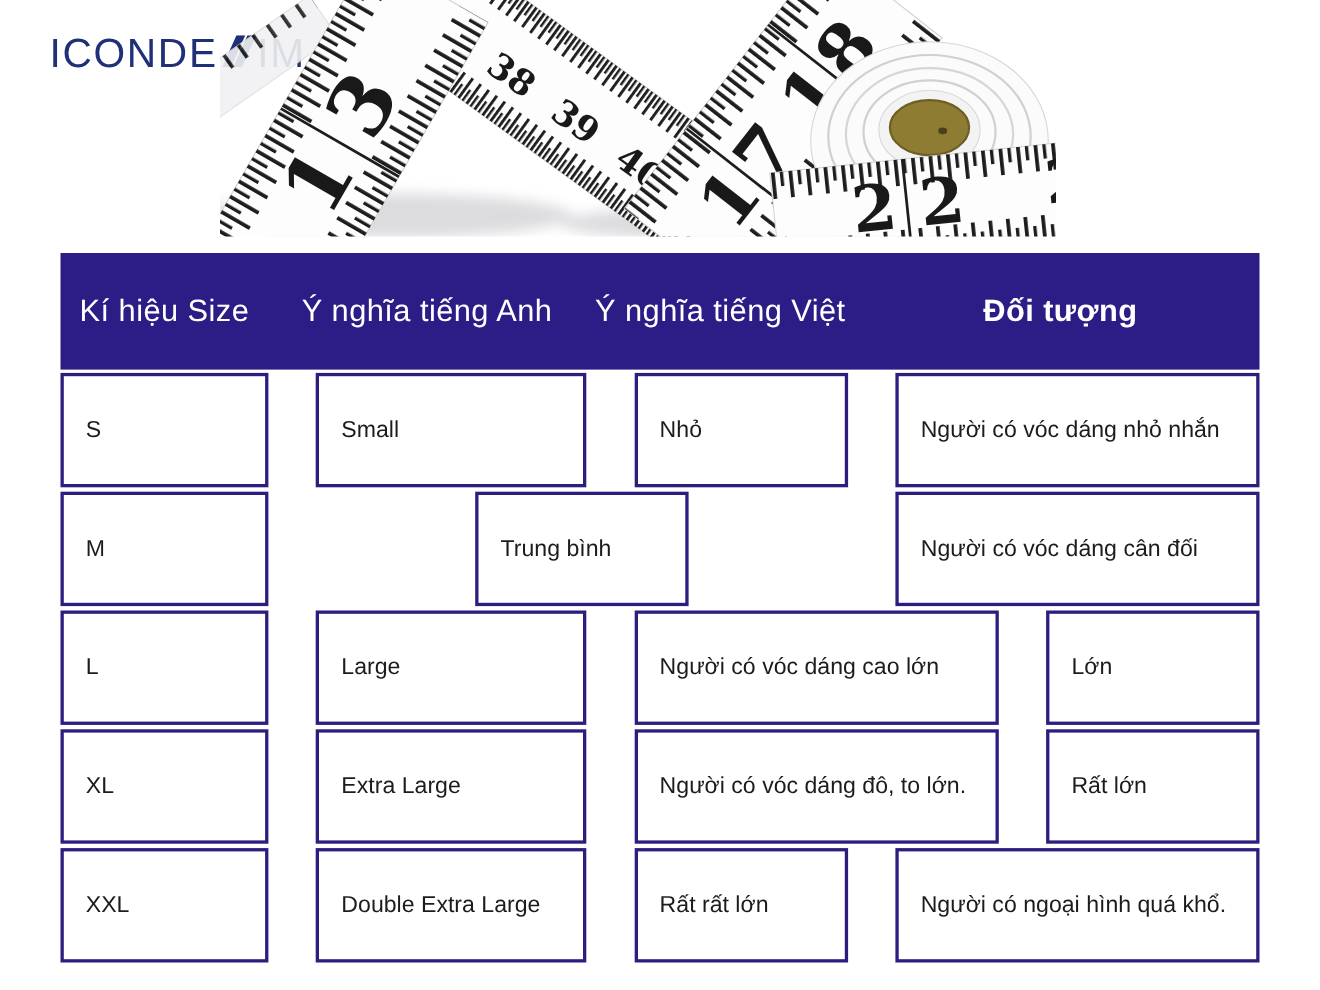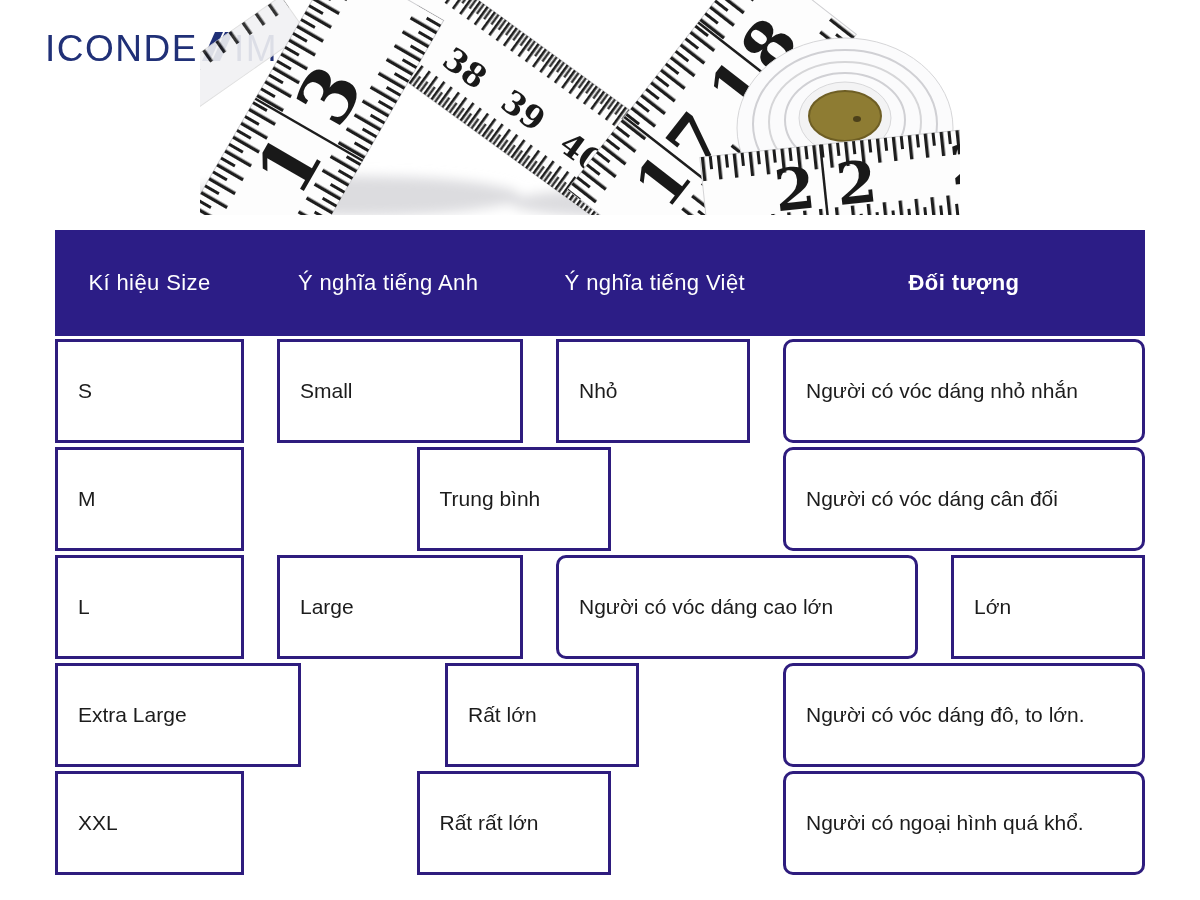--- a/index.html
+++ b/index.html
@@ -12,26 +12,26 @@
   .logo .nslash{margin:0 1px;display:inline-block;}
 
   
   .tape-wrap{position:absolute;left:200px;top:0;width:760px;height:215px;}
   .tape-wrap svg{overflow:hidden;display:block;}
   .tape-num{font-family:"DejaVu Serif","Liberation Serif",serif;font-weight:bold;fill:#191919;}
 
   
   .size-table{position:absolute;left:55px;top:230px;width:1090px;}
   .thead{display:flex;justify-content:space-between;align-items:center;height:106px;background:#2c1d86;}
-  .th{color:#ffffff;font-size:22px;text-align:center;letter-spacing:0.4px;}
+  .th{color:#ffffff;font-size:28px;text-align:center;letter-spacing:0.4px;}
   .tbody{display:flex;flex-direction:column;gap:4px;margin-top:3px;}
   .tr{display:flex;justify-content:space-between;height:104px;}
   .td{box-sizing:border-box;border:3px solid #2e1c7e;background:#ffffff;
       display:flex;align-items:center;padding-left:20px;font-size:21px;color:#1c1c1c;}
-  .c1{width:189px;} .c2{width:246px;} .c3{width:194px;} .c4{width:362px;border-radius:10px;}
+  .c1{width:189px;} .c2{width:246px;} .c3{width:194px;} .c4{width:331px;}
   .hc1{width:189px;} .hc2{width:277px;} .hc3{width:245px;} .hc4{width:362px;font-weight:bold;}
 </style>
 </head>
 <body>
 
 <div class="canvas">
 
   <div class="logo">
     <span>ICONDE</span>
     <span class="nslash">
@@ -158,25 +158,27 @@
         <div class="td c3">Trung bình</div>
         <div class="td c4">Người có vóc dáng cân đối</div>
       </div>
       <div class="tr">
         <div class="td c1">L</div>
         <div class="td c2">Large</div>
         <div class="td c4">Người có vóc dáng cao lớn</div>
         <div class="td c3">Lớn</div>
       </div>
       <div class="tr">
+        <div class="td c1">XL</div>
         <div class="td c2">Extra Large</div>
+        <div class="td c4">Người có vóc dáng đô, to lớn.</div>
         <div class="td c3">Rất lớn</div>
-        <div class="td c4">Người có vóc dáng đô, to lớn.</div>
       </div>
       <div class="tr">
         <div class="td c1">XXL</div>
+        <div class="td c2">Double Extra Large</div>
         <div class="td c3">Rất rất lớn</div>
         <div class="td c4">Người có ngoại hình quá khổ.</div>
       </div>
     </div>
   </div>
 
 </div>
 
 </body></html>

